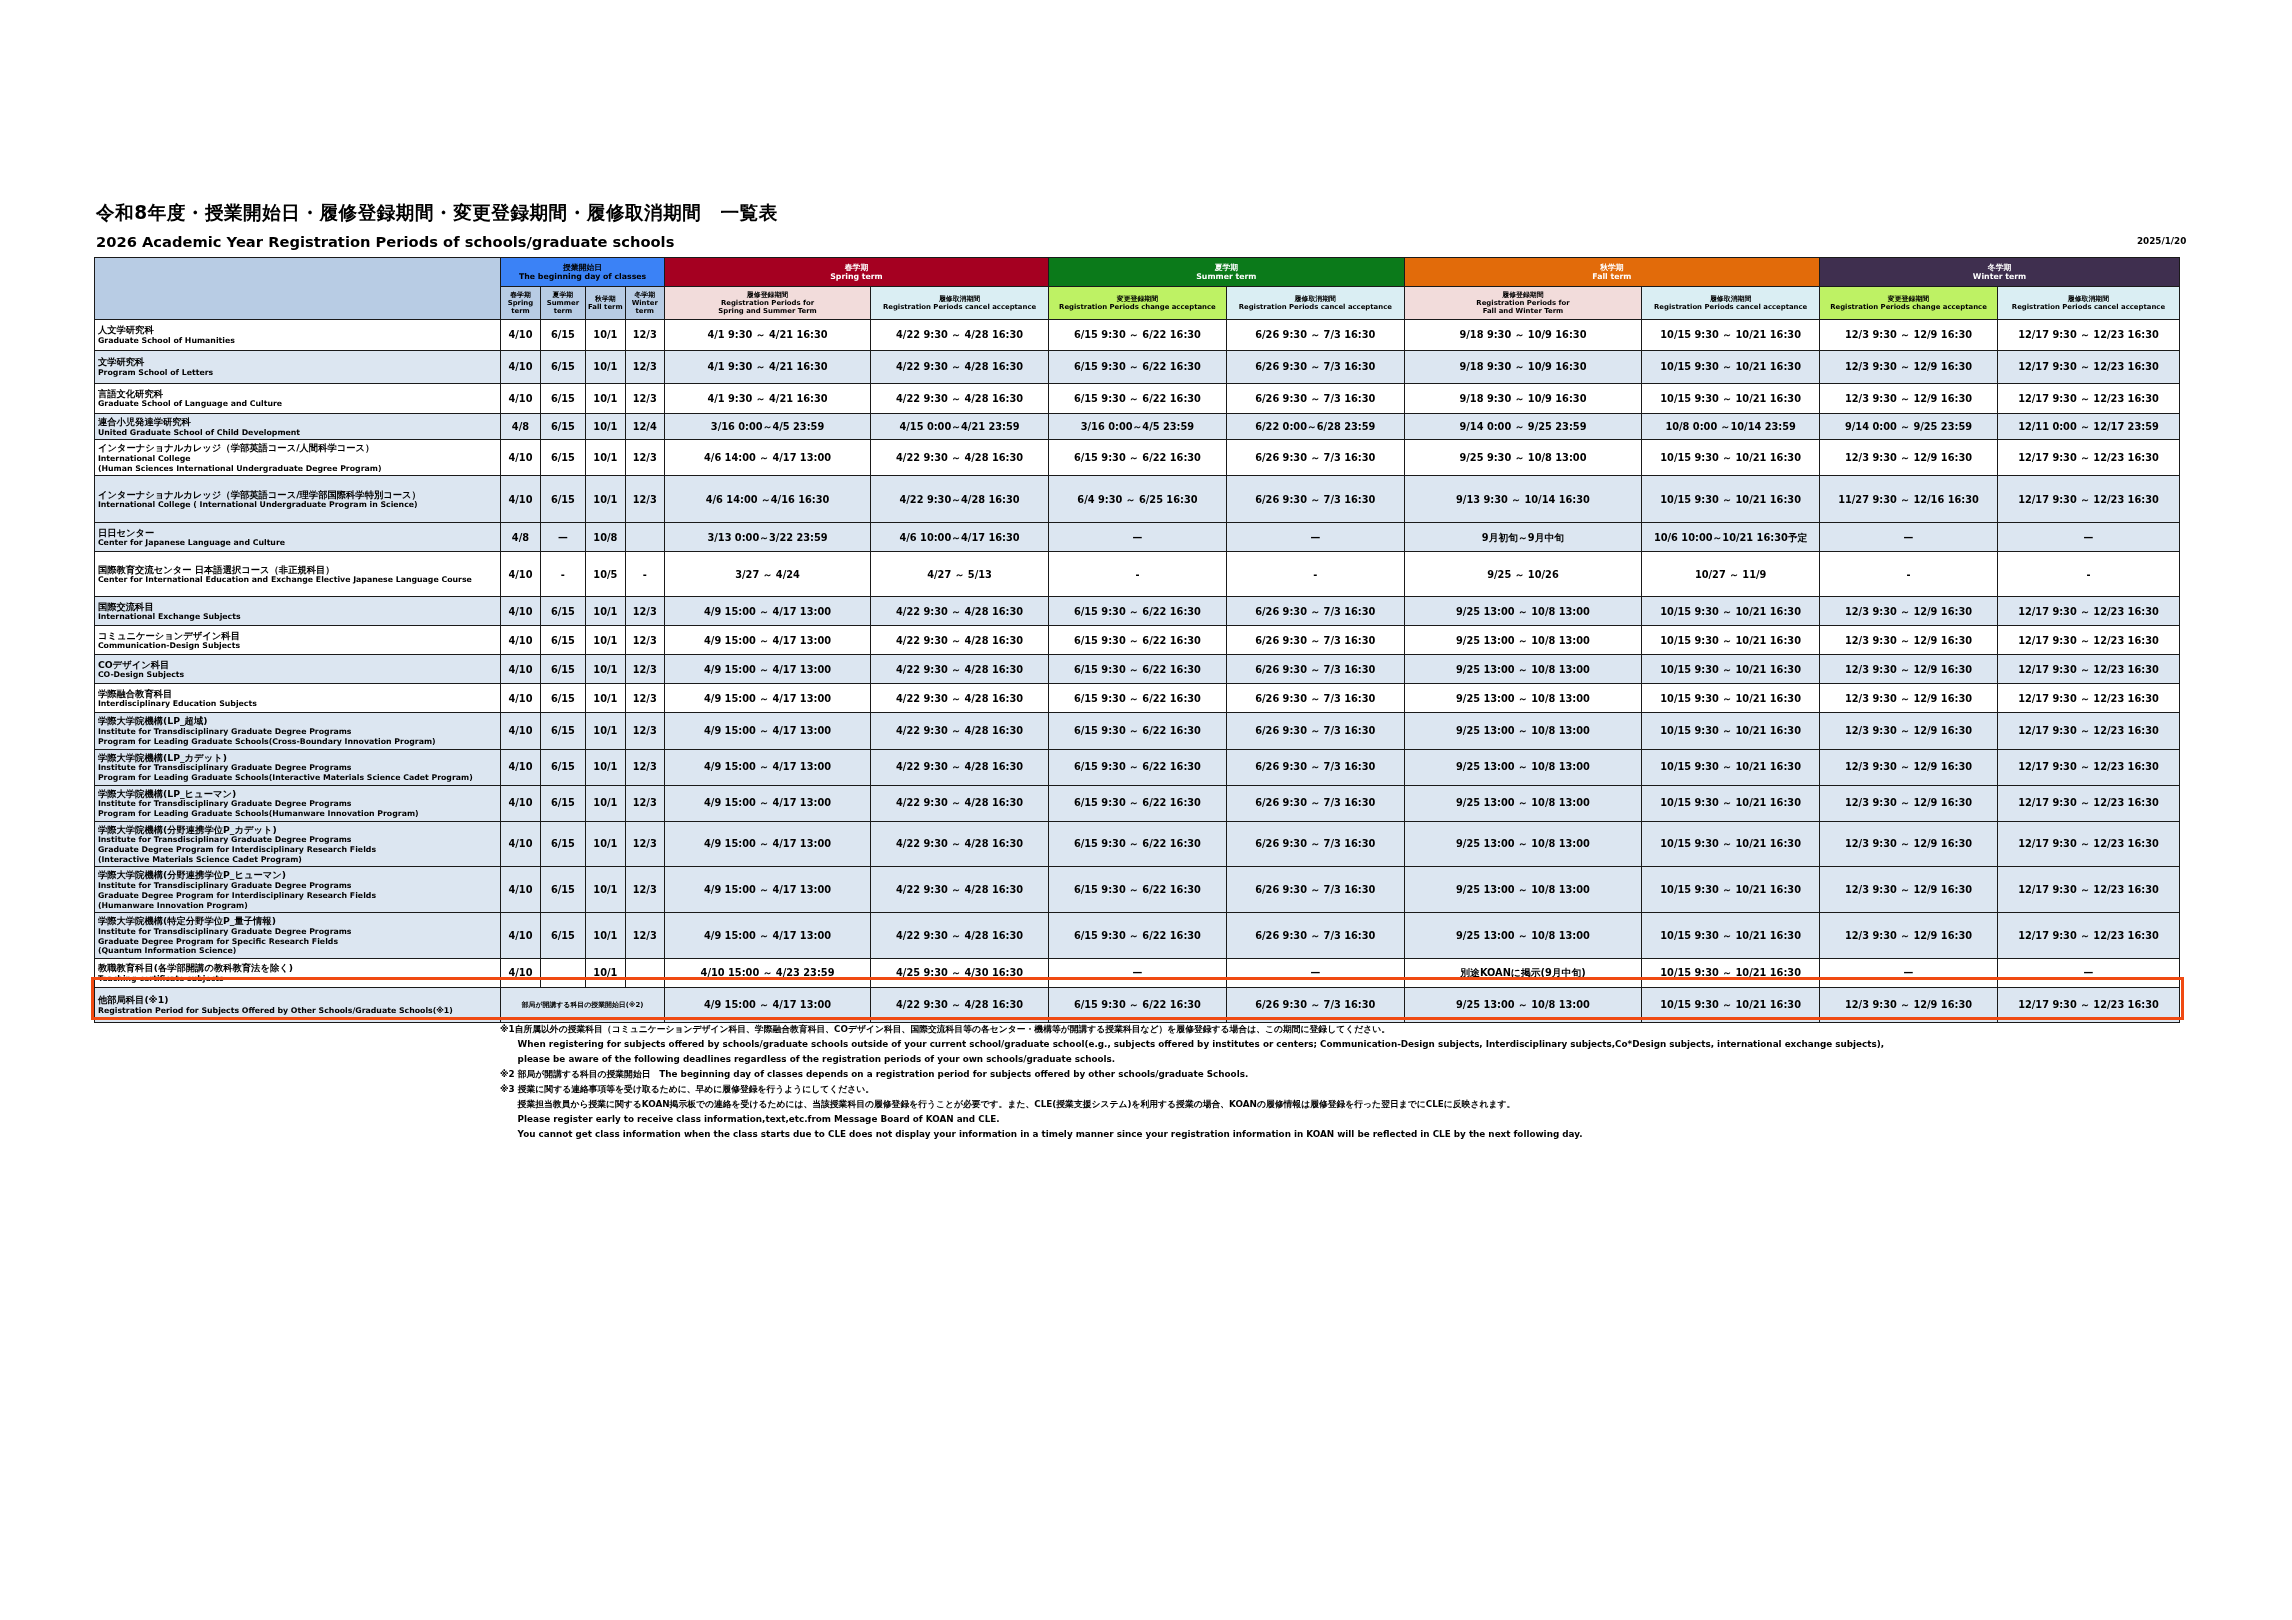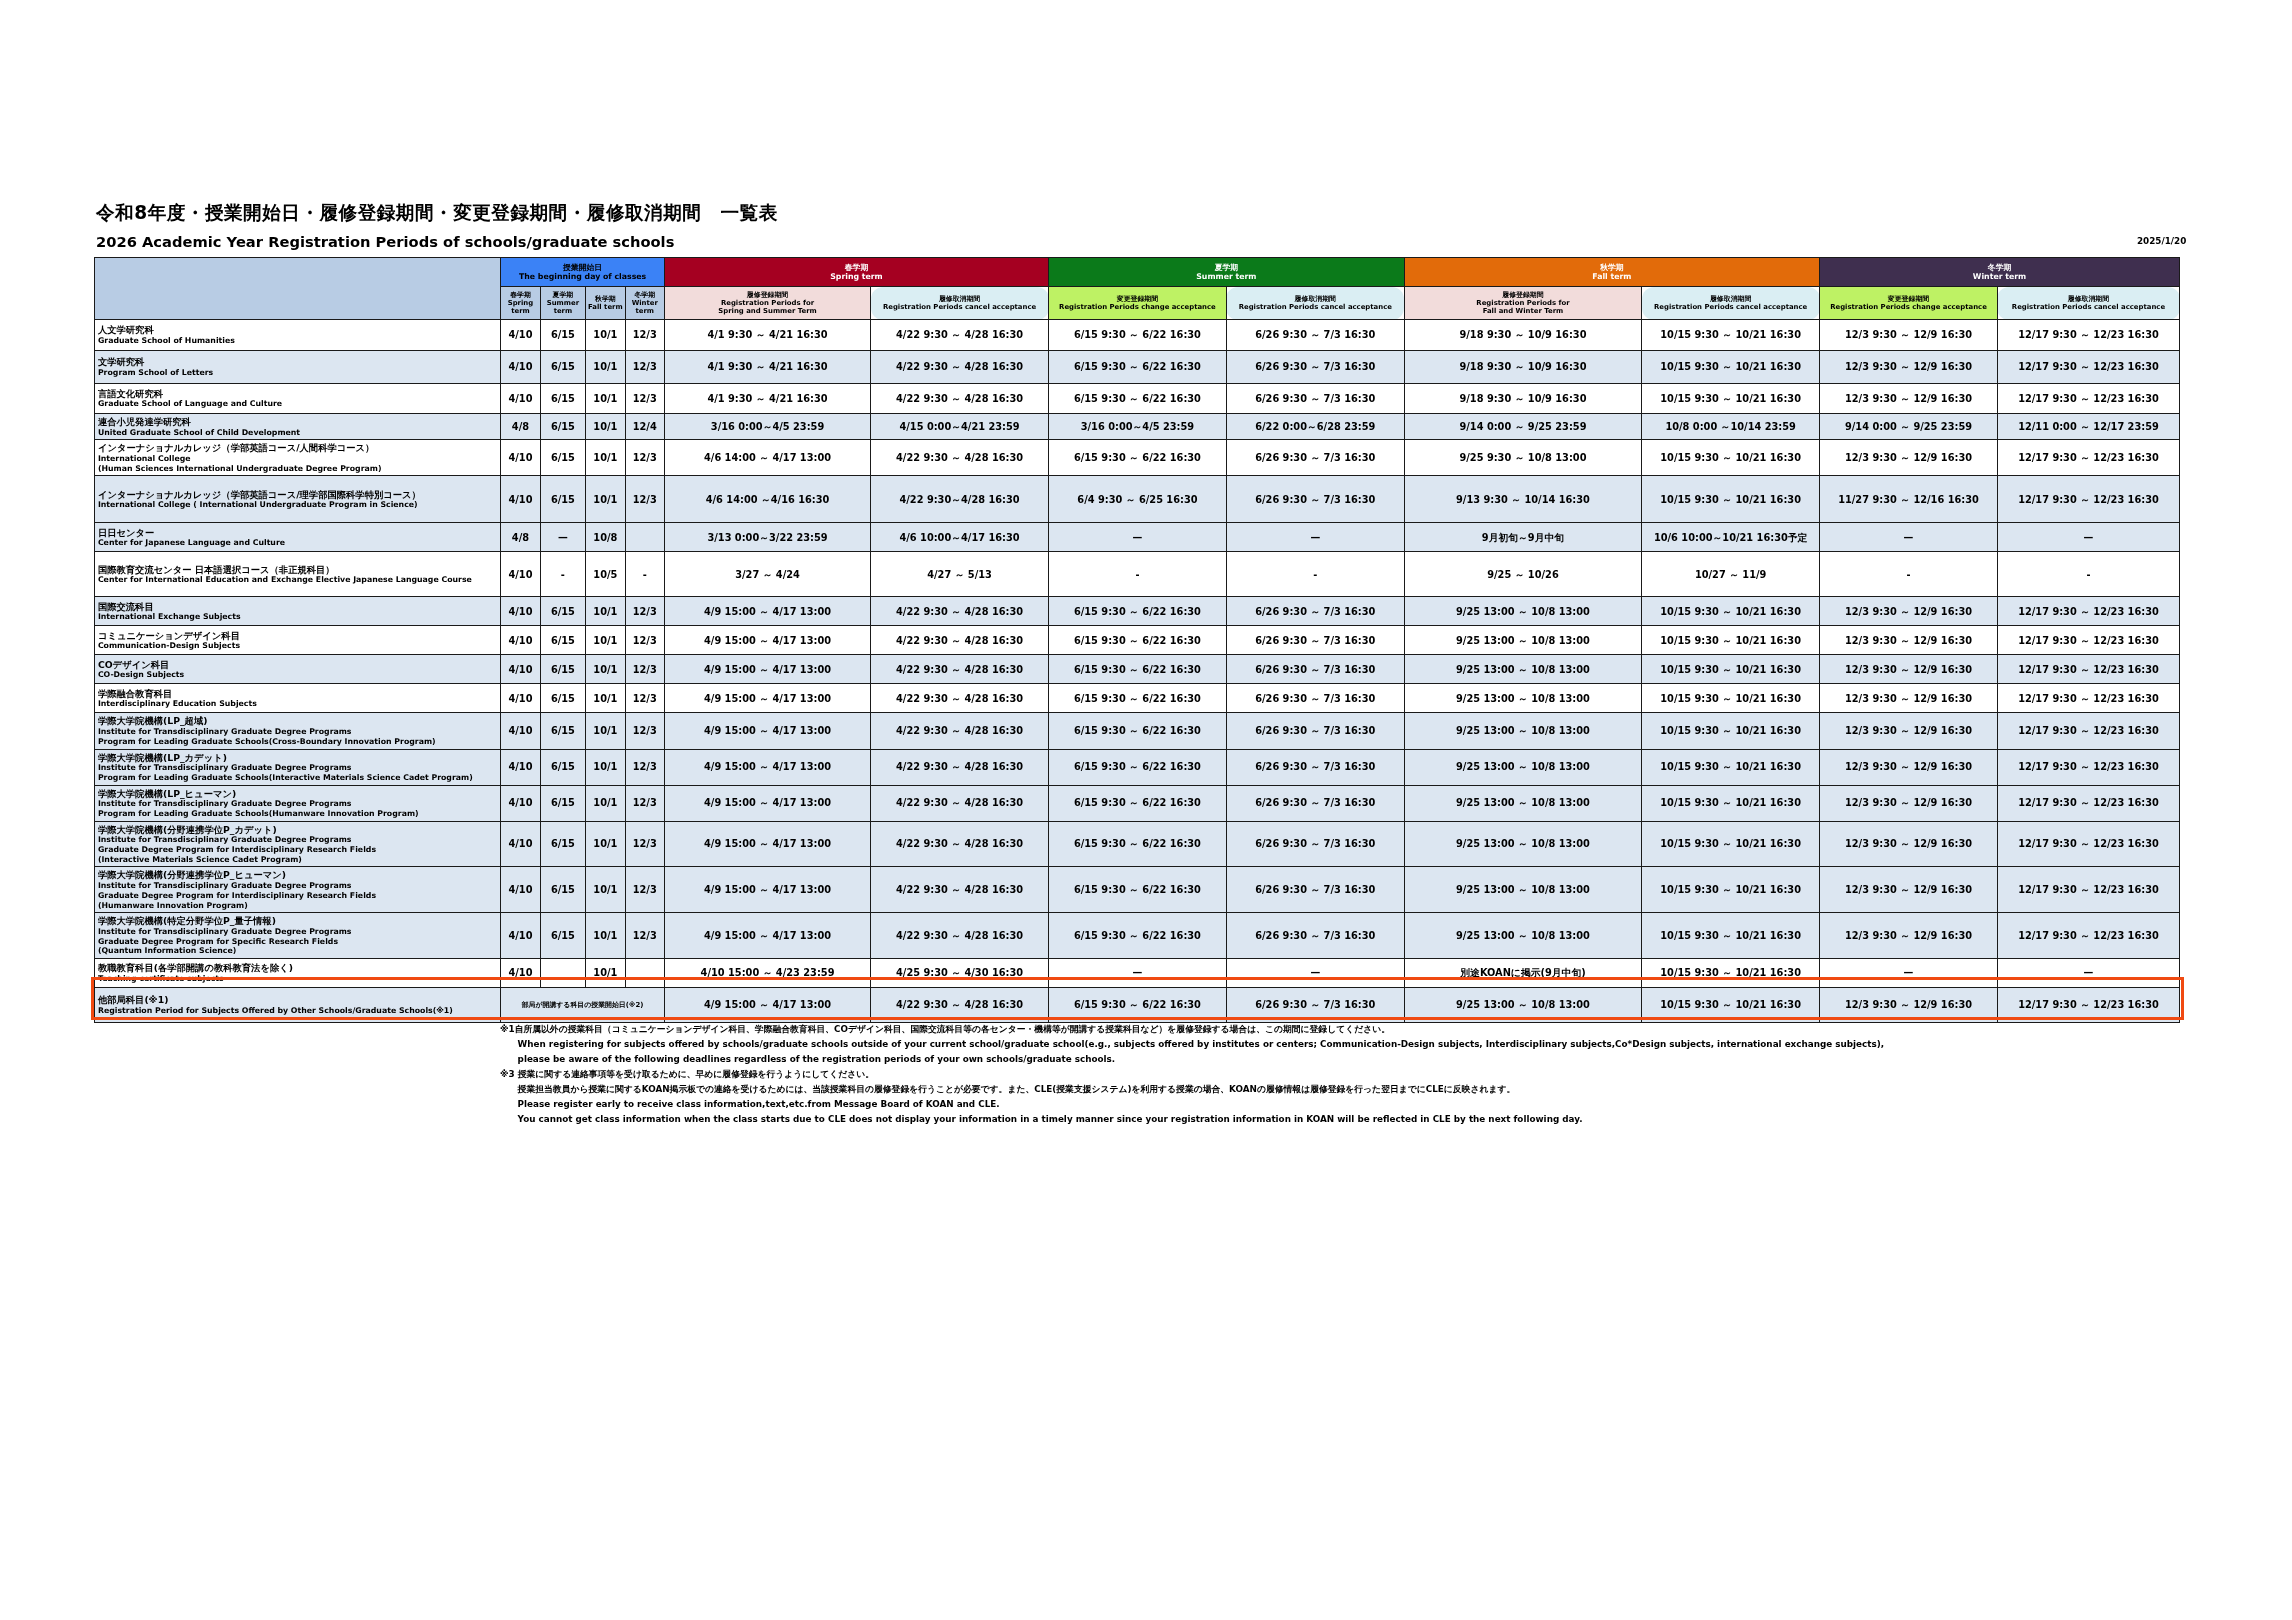--- a/index.html
+++ b/index.html
@@ -9,21 +9,21 @@
   .date { position: absolute; left: 2137px; top: 236px; font-size: 8.8px; font-weight: bold; }
   table.sched { position: absolute; left: 94px; top: 257px; border-collapse: collapse; table-layout: fixed; width: 2086px; }
   table.sched td, table.sched th { border: 1.5px solid #1a1a1a; padding: 0; font-size: 9.8px; font-weight: bold; text-align: center; vertical-align: middle; line-height: 1.2; }
   .hd-blank { background: #b8cce4; }
   .hd-begin { background: #3b82f6; font-size: 7.8px !important; }
   .hd-spring { background: #a50021; color: #fff; font-size: 7.8px !important; }
   .hd-summer { background: #0b7a1a; color: #fff; font-size: 7.8px !important; }
   .hd-fall { background: #e26b0a; color: #fff; font-size: 7.8px !important; }
   .hd-winter { background: #3f2f4f; color: #fff; font-size: 7.8px !important; }
   .sub-pink { background: #f2dcdb; font-size: 6.9px !important; }
-  .sub-blue { background: #daeef3; font-size: 6.9px !important; border-radius: 12px; }
+  .sub-blue { background: #daeef3; font-size: 6.9px !important; }
   .sub-green { background: #bef264; font-size: 6.9px !important; }
   .sub-term { background: #b8cce4; font-size: 6.9px !important; }
   .name { text-align: left !important; padding: 2px 2.9px !important; font-size: 8.8px !important; line-height: 1.25 !important; }
   .name .jp { display: block; font-size: 9.3px; }
   .name .en { display: block; font-size: 7.8px; white-space: pre-line; }
   tr.alt td { background: #dce6f1; }
   tr.plain td { background: #ffffff; }
   .hl-wrap { position: absolute; left: 90px; top: 1274px; width: 2092px; height: 35px; border: 3.9px solid #f04a12; box-sizing: border-box; pointer-events: none; }
   .notes { position: absolute; left: 500px; top: 1310px; font-size: 8.8px; font-weight: bold; line-height: 15px; }
   .notes div { white-space: nowrap; }
@@ -467,18 +467,19 @@
     </tr>
   </tbody>
 </table>
 
 <div class="hl-wrap" id="hl-wrap" style="top: 977px; left: 91px; width: 2093px; height: 43px; border-color: rgb(240, 74, 18);"></div>
 
 <div class="notes" style="top: 1022px;">
   <div>※1自所属以外の授業科目（コミュニケーションデザイン科目、学際融合教育科目、COデザイン科目、国際交流科目等の各センター・機構等が開講する授業科目など）を履修登録する場合は、この期間に登録してください。</div>
   <div class="ind">When registering for subjects offered by schools/graduate schools outside of your current school/graduate school(e.g., subjects offered by institutes or centers; Communication-Design subjects, Interdisciplinary subjects,Co*Design subjects, international exchange subjects),</div>
   <div class="ind">please be aware of the following deadlines regardless of the registration periods of your own schools/graduate schools.</div>
+  <div>※2 部局が開講する科目の授業開始日　The beginning day of classes depends on a registration period for subjects offered by other schools/graduate Schools.</div>
   <div>※3 授業に関する連絡事項等を受け取るために、早めに履修登録を行うようにしてください。</div>
   <div class="ind">授業担当教員から授業に関するKOAN掲示板での連絡を受けるためには、当該授業科目の履修登録を行うことが必要です。また、CLE(授業支援システム)を利用する授業の場合、KOANの履修情報は履修登録を行った翌日までにCLEに反映されます。</div>
   <div class="ind">Please register early to receive class information,text,etc.from Message Board of KOAN and CLE.</div>
   <div class="ind">You cannot get class information when the class starts due to CLE does not display your information in a timely manner since your registration information in KOAN will be reflected in CLE by the next following day.</div>
 </div>
 
 
 </body></html>

